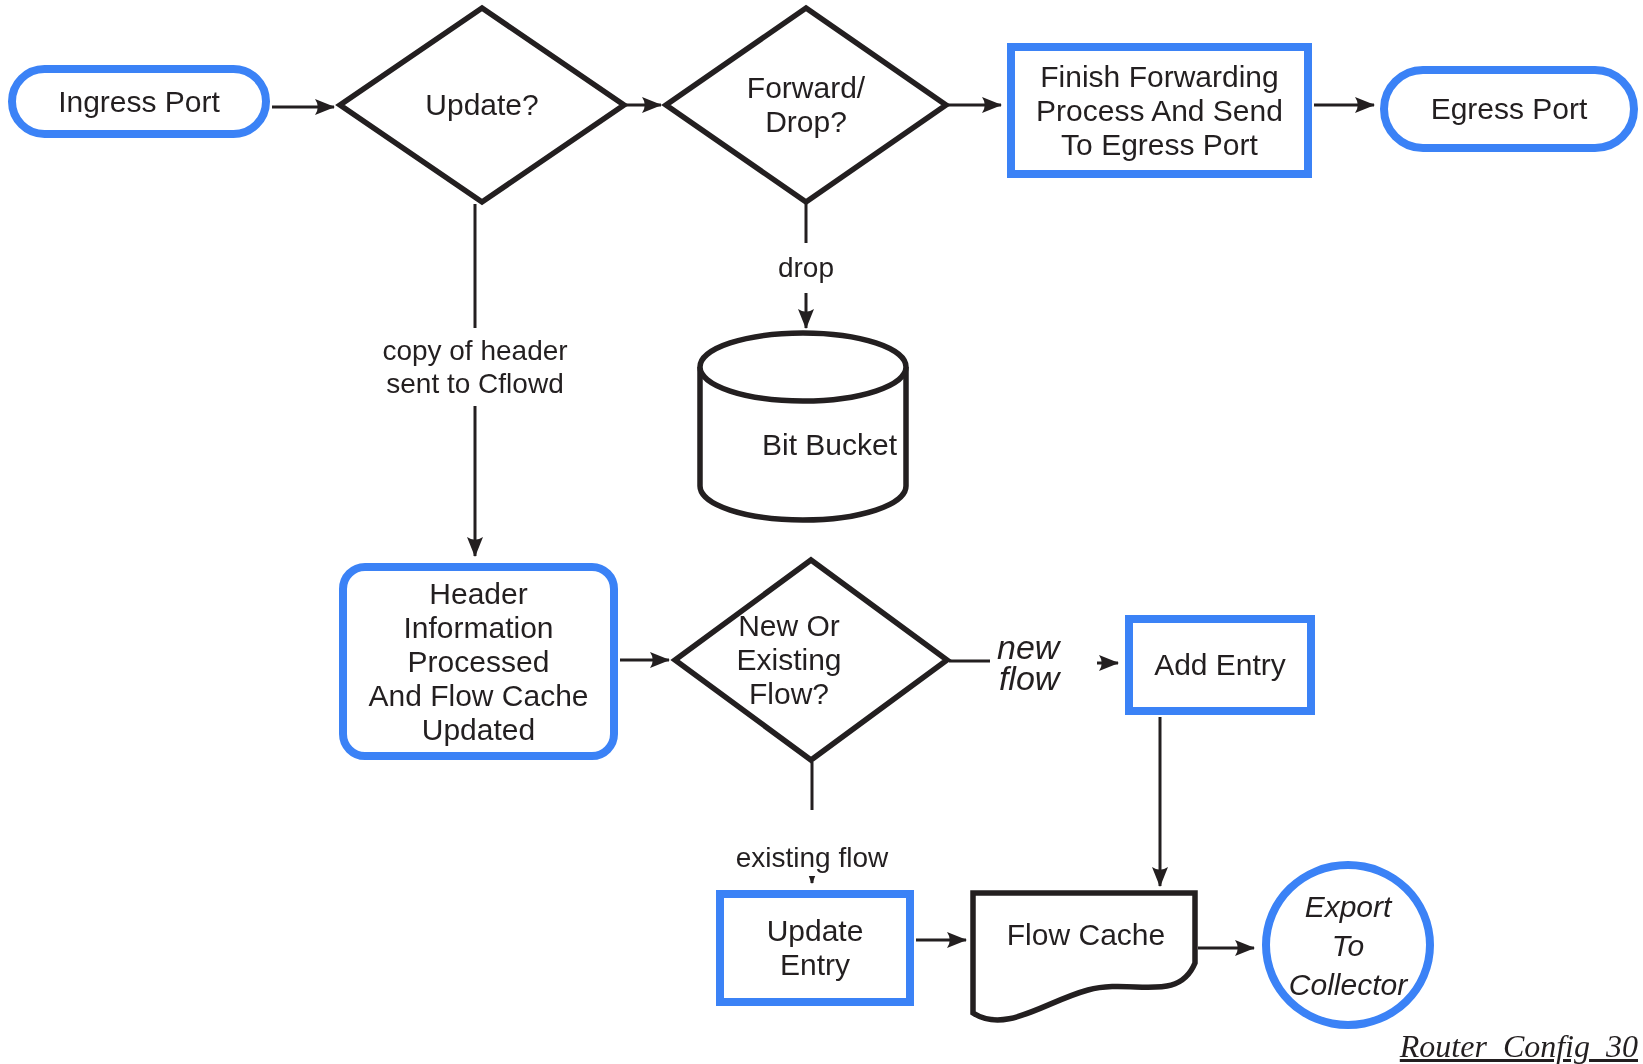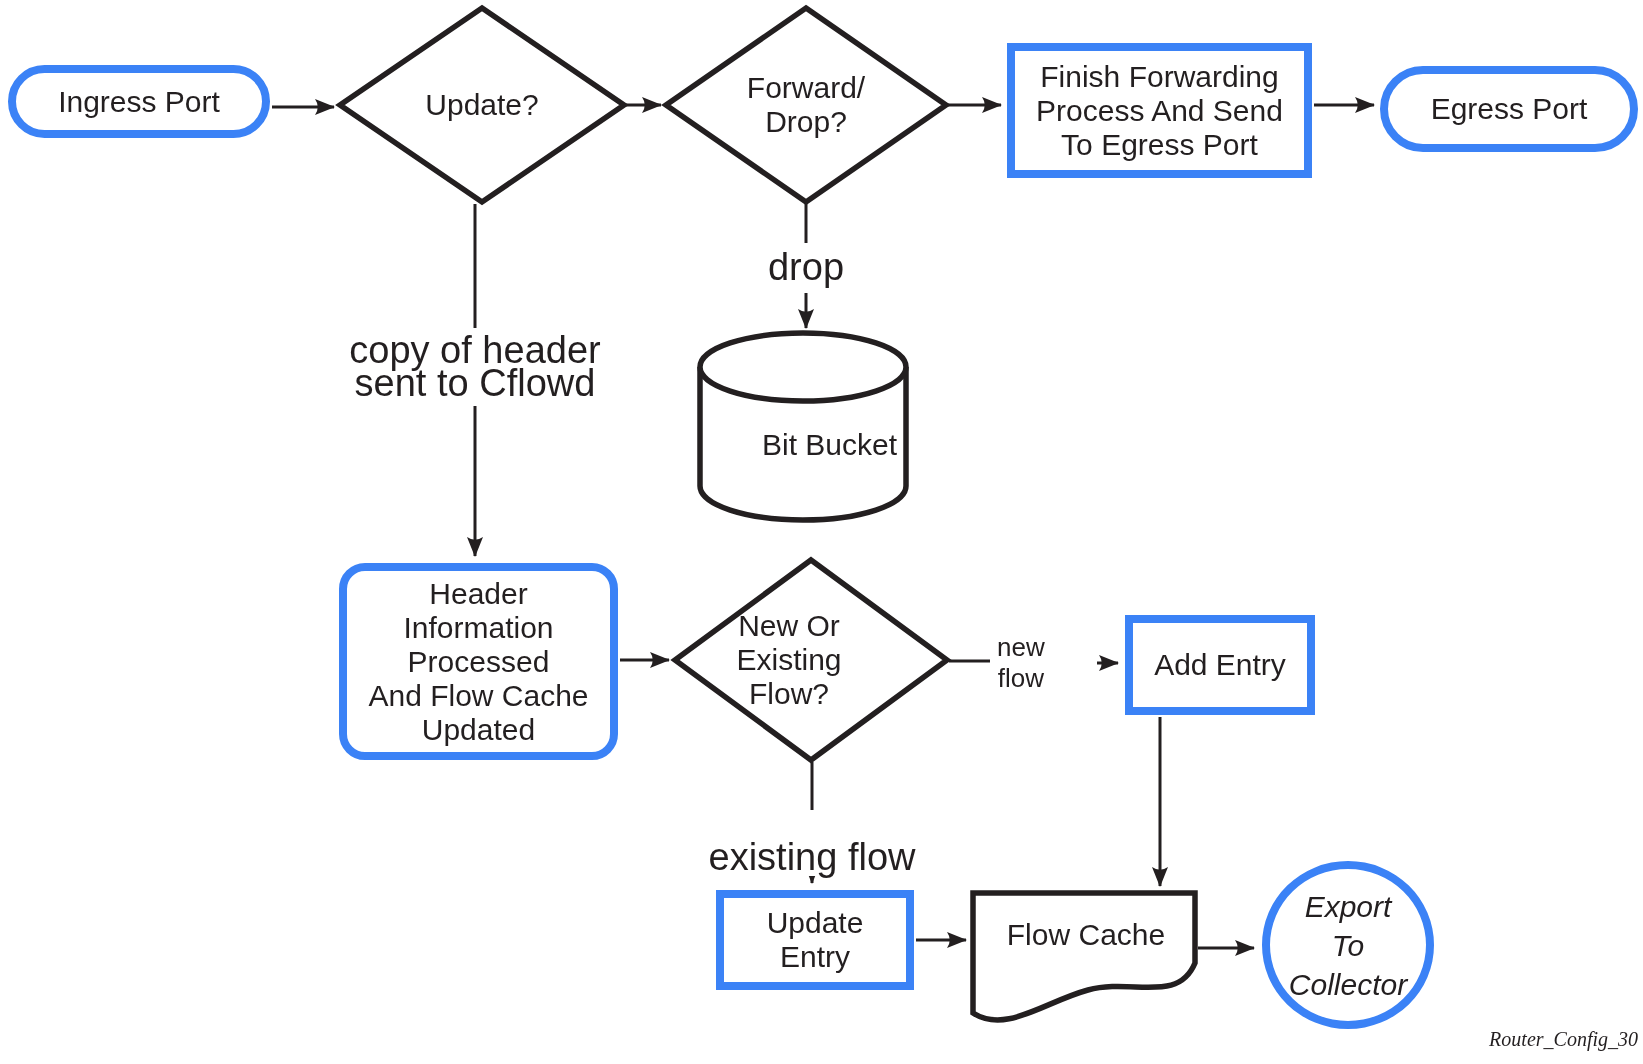--- a/index.html
+++ b/index.html
@@ -9,25 +9,25 @@
   .node{position:absolute;display:flex;align-items:center;justify-content:center;
         text-align:center;white-space:pre-line;font-size:30px;line-height:34px;
         background:#ffffff;box-sizing:border-box;color:#231f20;}
   .outlined{border:8px solid #3b82f6;}
   .stadium{border-radius:46px;}
   .circle{border-radius:50%;}
   .overlay{position:absolute;display:flex;align-items:center;justify-content:center;
            text-align:center;white-space:pre-line;font-size:30px;line-height:34px;
            color:#231f20;background:transparent;}
   .edge-label{position:absolute;display:flex;align-items:center;justify-content:center;
-              text-align:center;white-space:pre-line;font-size:38px;line-height:33px;
+              text-align:center;white-space:pre-line;font-size:28px;line-height:33px;
               color:#231f20;background:#ffffff;}
-  .edge-label.align-left{justify-content:flex-start;text-align:center;line-height:31px;font-size:26px;}
+  .edge-label.align-left{justify-content:flex-start;text-align:right;line-height:31px;font-size:34px;font-style:italic;}
   .caption{position:absolute;font-family:"Liberation Serif",serif;font-style:italic;
-           font-size:20px;color:#231f20;text-align:right;}
+           font-size:32px;color:#231f20;text-align:right;text-decoration:underline;}
 </style>
 </head>
 <body>
 
 <div class="stage">
 
   <svg width="1643" height="1064" viewBox="0 0 1643 1064">
     <defs>
       <marker id="arrow" viewBox="0 0 20 16" refX="19" refY="8" markerWidth="20" markerHeight="16" markerUnits="userSpaceOnUse" orient="auto">
         <path d="M0,0 L20,8 L0,16 Q5.5,8 0,0 Z" fill="#231f20"></path>
@@ -72,21 +72,21 @@
   <div class="node outlined stadium" style="left:1380px;top:66px;width:258px;height:86px;">Egress Port</div>
 
   <div class="node outlined" style="left:339px;top:563px;width:279px;height:197px;border-radius:26px;">Header
 Information
 Processed
 And Flow Cache
 Updated</div>
 
   <div class="node outlined" style="left:1125px;top:615px;width:190px;height:100px;">Add Entry</div>
 
-  <div class="node outlined" style="left:716px;top:890px;width:198px;height:100px;">Update
+  <div class="node outlined" style="left:716px;top:890px;width:198px;height:116px;">Update
 Entry</div>
 
   <div class="node outlined circle" style="left:1262px;top:861px;width:172px;height:168px;line-height:39px;font-style:italic;">Export
 To
 Collector</div>
 
   <div class="overlay" style="left:362px;top:55px;width:240px;height:100px;">Update?</div>
 
   <div class="overlay" style="left:686px;top:45px;width:240px;height:120px;">Forward/
 Drop?</div>

